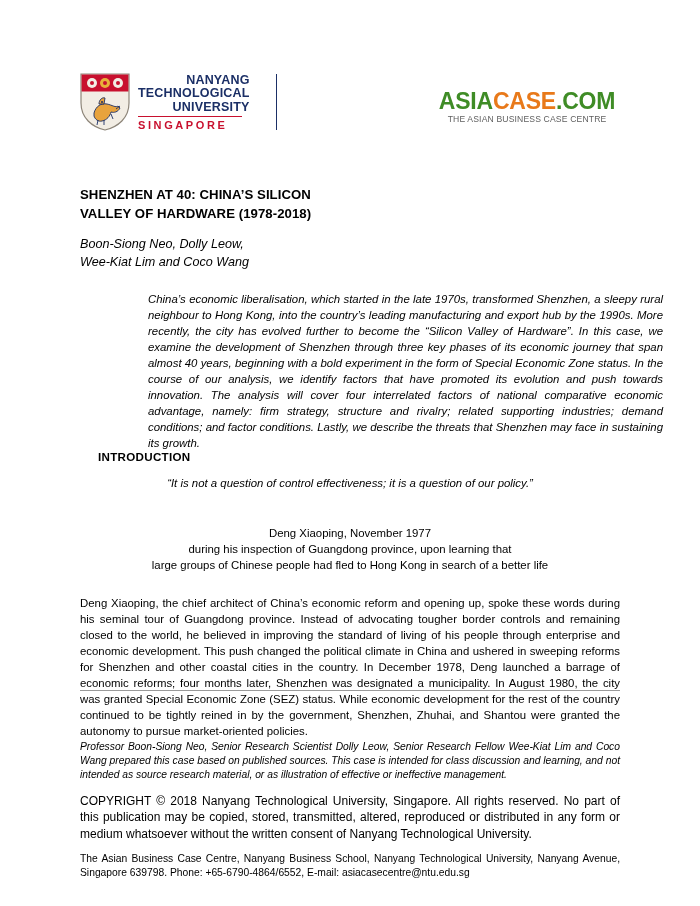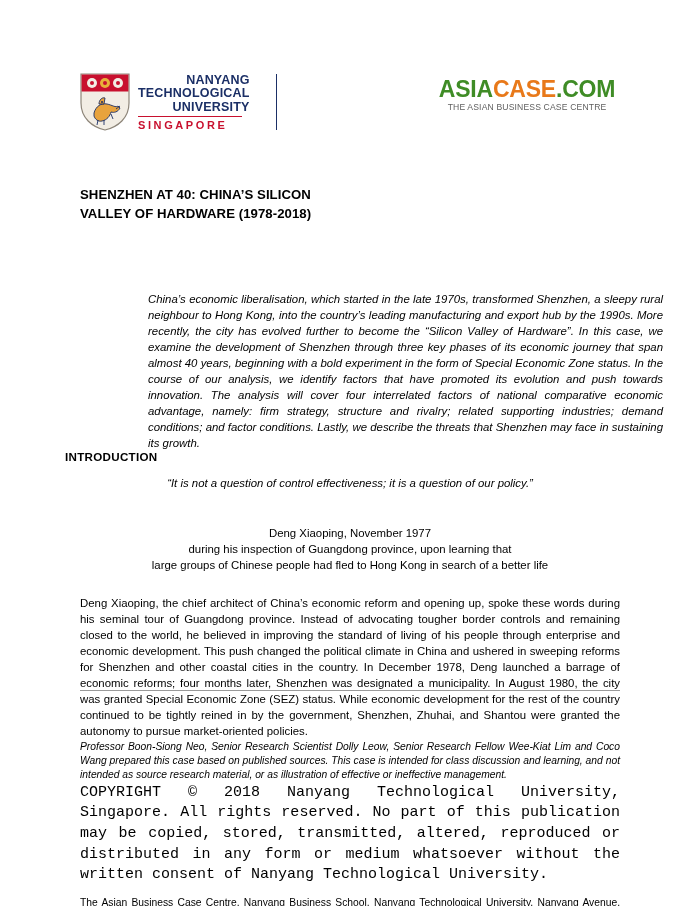--- a/index.html
+++ b/index.html
@@ -103,20 +103,21 @@
     text-align: center;
     width: 186px;
   }
   .asiacase .ac-main {
     font-family: "Liberation Sans", sans-serif;
     font-weight: bold;
     font-size: 23px;
     letter-spacing: -0.2px;
     white-space: nowrap;
     line-height: 1;
+    margin-top: 12px;
   }
   .ac-green { color: #3f8c26; }
   .ac-orange { color: #e8791a; }
   .asiacase .ac-sub {
     font-family: "Liberation Sans", sans-serif;
     font-size: 8.6px;
     color: #5f5f5f;
     letter-spacing: 0.15px;
     white-space: nowrap;
     margin-top: 2px;
@@ -169,21 +170,21 @@
     font-size: 11.4px;
     line-height: 1.40;
     text-align: justify;
     color: #000;
     margin-left: 48px;
   }
 
   
   .section-heading {
     position: absolute;
-    left: 65px;
+    left: 98px;
     top: 450px;
     font-family: "Liberation Sans", sans-serif;
     font-weight: bold;
     font-size: 11.6px;
     letter-spacing: 0.3px;
     color: #000;
   }
 
   .pullquote {
     position: absolute;
@@ -242,22 +243,23 @@
   .footer-note {
     font-family: "Liberation Sans", sans-serif;
     font-style: italic;
     font-size: 10.3px;
     line-height: 1.38;
     text-align: justify;
     color: #000;
     margin-top: 40px;
   }
   .footer-copy {
-    font-family: Liberation Mono, monospace;
-    font-size: 15px;
+    margin-top: 10px;
+    font-family: Liberation Sans, sans-serif;
+    font-size: 12px;
     line-height: 1.38;
     text-align: justify;
     color: #000;
   }
   .footer-contact {
     margin-top: 10px;
     font-family: "Liberation Sans", sans-serif;
     font-size: 10.3px;
     line-height: 1.38;
     text-align: justify;
@@ -306,20 +308,24 @@
       <div class="ac-main"><span class="ac-green">ASIA</span><span class="ac-orange">CASE</span><span class="ac-green">.COM</span></div>
       <div class="ac-sub">THE ASIAN BUSINESS CASE CENTRE</div>
     </div>
   </div>
 
   <div class="title-block">
     <div class="case-title">
       <div>SHENZHEN AT 40: CHINA’S SILICON</div>
       <div>VALLEY OF HARDWARE (1978-2018)</div>
     </div>
+    <div class="authors">
+      <div>Boon-Siong Neo, Dolly Leow,</div>
+      <div>Wee-Kiat Lim and Coco Wang</div>
+    </div>
   </div>
 
 
   <div class="abstract">China’s economic liberalisation, which started in the late 1970s, transformed Shenzhen, a sleepy rural neighbour to Hong Kong, into the country’s leading manufacturing and export hub by the 1990s. More recently, the city has evolved further to become the “Silicon Valley of Hardware”. In this case, we examine the development of Shenzhen through three key phases of its economic journey that span almost 40 years, beginning with a bold experiment in the form of Special Economic Zone status. In the course of our analysis, we identify factors that have promoted its evolution and push towards innovation. The analysis will cover four interrelated factors of national comparative economic advantage, namely: firm strategy, structure and rivalry; related supporting industries; demand conditions; and factor conditions. Lastly, we describe the threats that Shenzhen may face in sustaining its growth.</div>
 
   <div class="section-heading">INTRODUCTION</div>
 
   <div class="pullquote">“It is not a question of control effectiveness; it is a question of our policy.”</div>
 
   <div class="attribution">

